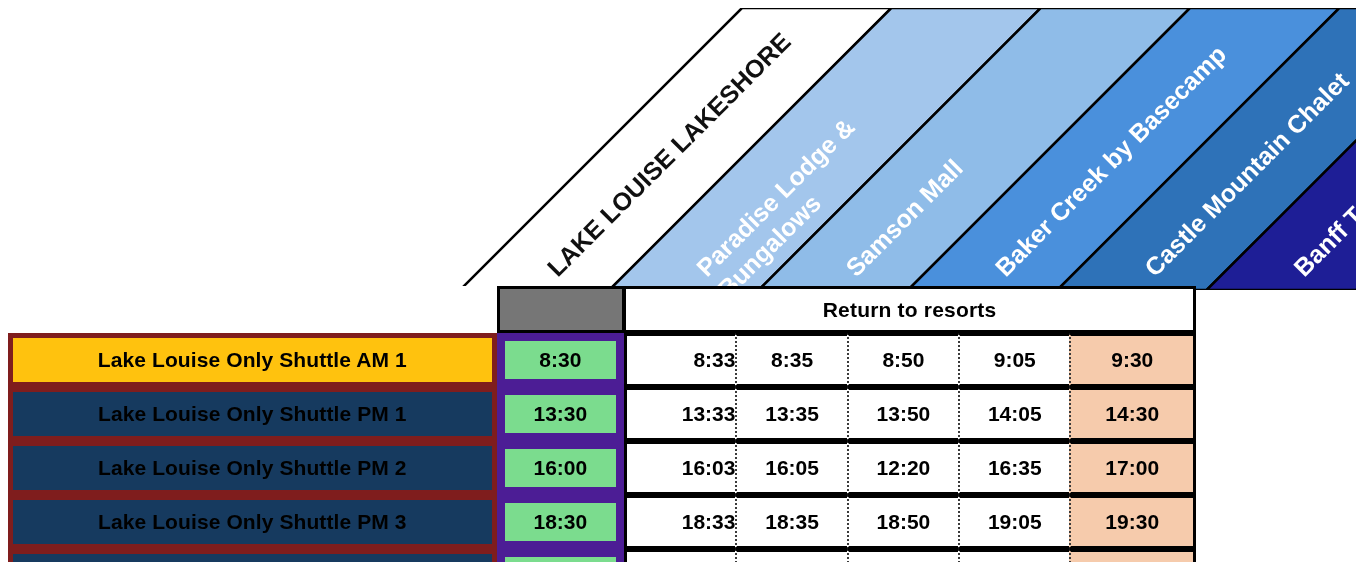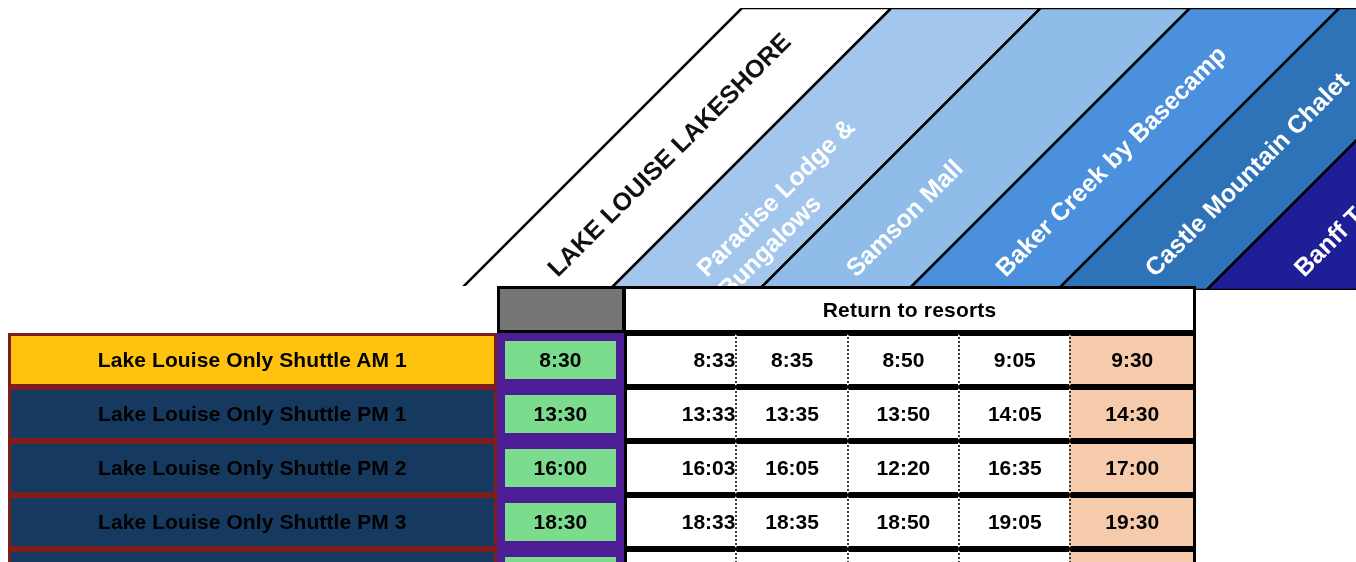--- a/index.html
+++ b/index.html
@@ -94,21 +94,21 @@
     font-size: 25px;
     font-weight: bold;
     letter-spacing: .2px;
   }
 
   
   .cell-route {
     color: #ffffff;
     font-size: 23px;
     font-weight: bold;
-    border: 3px solid #7f1d1d;
+    border: 5px solid #7f1d1d;
     text-align: center;
     letter-spacing: .1px;
   }
   .route-am { background: #FFC20E; }
   .route-pm { background: #163A5F; }
 
   
   .cell-green {
     background: #7BDC8E;
     border: 8px solid #4c1d95;

